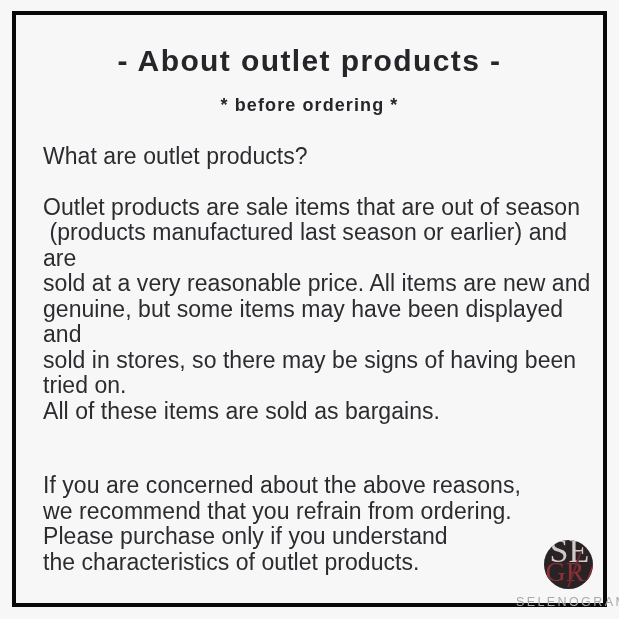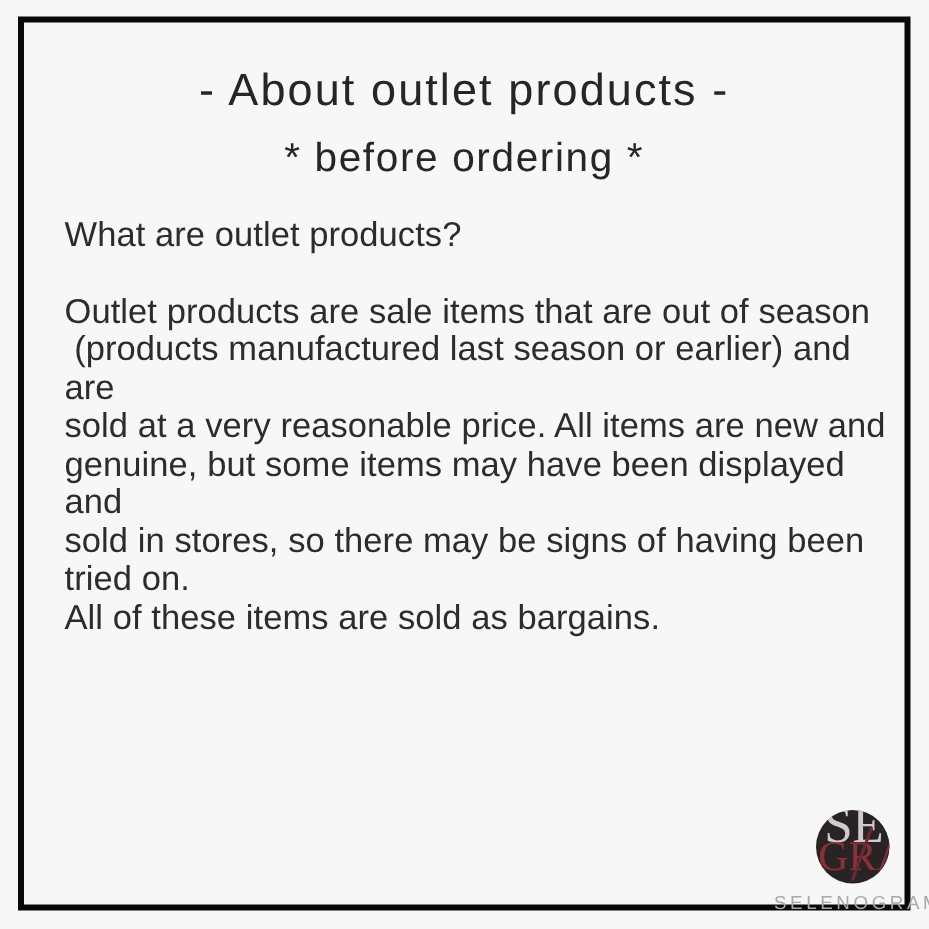--- a/index.html
+++ b/index.html
@@ -34,27 +34,27 @@
   #heading-block {
     position: absolute;
     left: 0;
     top: 24px;
     width: 100%;
     text-align: center;
   }
   .heading-line {
     color: #26262a;
     font-size: 30px;
-    font-weight: 400;
+    font-weight: 700;
     letter-spacing: 1.4px;
     line-height: 44px;
     white-space: pre;
   }
   #heading-line-2 {
-    font-size: 27px;
+    font-size: 18px;
     letter-spacing: 1.1px;
   }
   #body-block {
     position: absolute;
     left: 27px;
     top: 129px;
     width: 560px;
   }
   .para {
     color: #2c2c30;
@@ -140,20 +140,24 @@
       <p class="para">What are outlet products?</p>
       <div class="para-gap"></div>
       <p class="para">Outlet products are sale items that are out of season
  (products manufactured last season or earlier) and are
 sold at a very reasonable price. All items are new and
 genuine, but some items may have been displayed and
 sold in stores, so there may be signs of having been tried on.
 All of these items are sold as bargains.</p>
       <div class="para-gap"></div>
       <div class="para-gap-sm"></div>
+      <p class="para">If you are concerned about the above reasons,
+we recommend that you refrain from ordering.
+Please purchase only if you understand
+the characteristics of outlet products.</p>
     </div>
 
     <div id="brand-logo">
       <div id="logo-mark">
         <span class="mono-se">SE</span>
         <span class="mono-gra">GRA</span>
         <span class="mono-slash"></span>
       </div>
       <div id="logo-wordmark">SELENOGRAM</div>
     </div>

